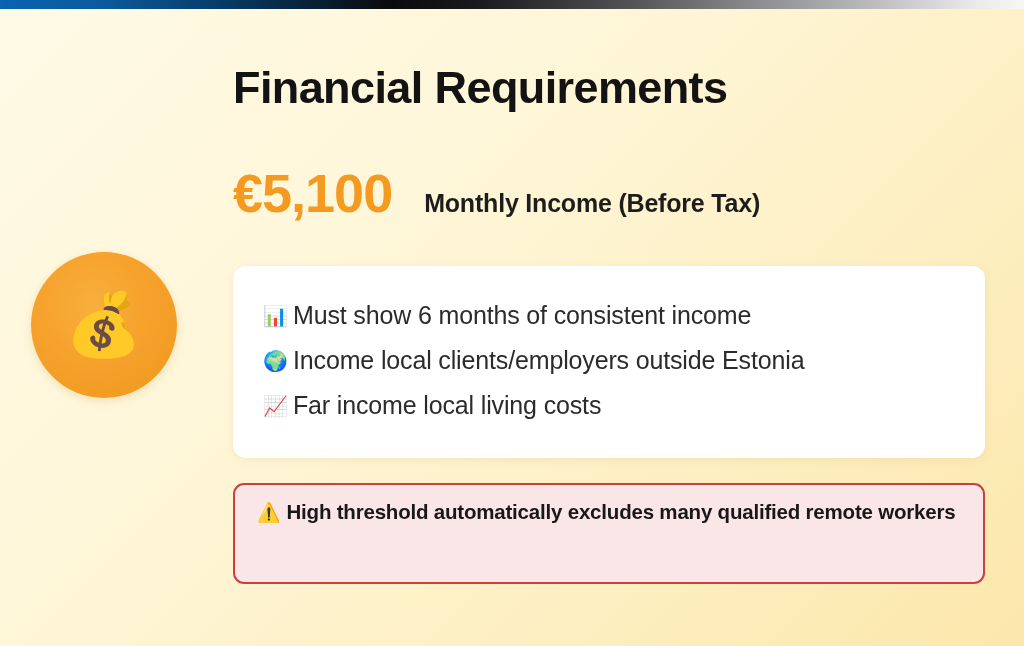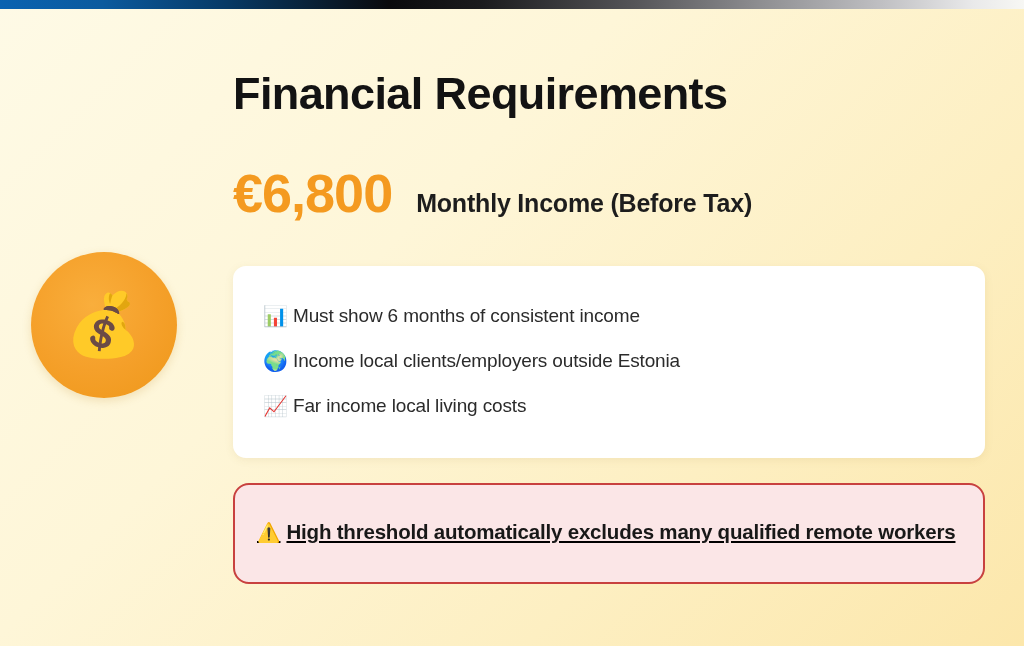--- a/index.html
+++ b/index.html
@@ -38,21 +38,21 @@
         #8D8D90 74%,
         #BFBFC2 86%,
         #E9E9EA 95%,
         #F7F7F4 100%);
   }
 
   
   #title {
     position: absolute;
     left: 233px;
-    top: 68px;
+    top: 62px;
     font-size: 45px;
     font-weight: bold;
     letter-spacing: -0.6px;
     color: #131313;
     white-space: nowrap;
   }
 
   
   #amount-row {
     position: absolute;
@@ -62,21 +62,21 @@
     align-items: baseline;
   }
   #amount-value {
     font-size: 54px;
     font-weight: bold;
     color: #F49A20;
     letter-spacing: -1px;
     line-height: 1;
   }
   #amount-label {
-    margin-left: 24px;
+    margin-left: 32px;
     font-size: 25px;
     font-weight: bold;
     color: #1D1D1D;
     letter-spacing: -0.2px;
     line-height: 1;
     white-space: nowrap;
   }
 
   
   #badge {
@@ -117,40 +117,39 @@
     height: 45px;
   }
   .list-icon {
     width: 30px;
     font-size: 20px;
     line-height: 1;
     flex: 0 0 auto;
     font-family: "DejaVu Sans", sans-serif;
   }
   .list-text {
-    font-size: 19px;
+    font-size: 25px;
     color: #2B2B2B;
     letter-spacing: -0.15px;
     white-space: nowrap;
     text-align: center;
   }
 
   
   #warning-box {
     position: absolute;
     left: 233px;
     top: 483px;
     width: 752px;
     height: 101px;
     box-sizing: border-box;
     background: #FBE6E7;
     border: 2.5px solid #C8413F;
-    border-radius: 16px;
-    padding: 32px 24px 0 22px;
-    text-decoration: underline;
+    border-radius: 11px;
+    padding: 12px 24px 0 22px;
   }
   #warning-text {
     font-size: 20.5px;
     font-weight: bold;
     color: #181818;
     letter-spacing: -0.2px;
     line-height: 1.45;
   }
   #warning-icon {
     font-size: 19px;
@@ -161,21 +160,21 @@
 </head>
 <body>
 
 <div id="slide">
 
   <div id="topbar"></div>
 
   <div id="title">Financial Requirements</div>
 
   <div id="amount-row">
-    <span id="amount-value">€6,800</span>
+    <span id="amount-value">€5,100</span>
     <span id="amount-label">Monthly Income (Before Tax)</span>
   </div>
 
   <div id="badge">
     <span id="badge-glyph">💰</span>
   </div>
 
   <div id="list-card">
 
     <div class="list-item">

